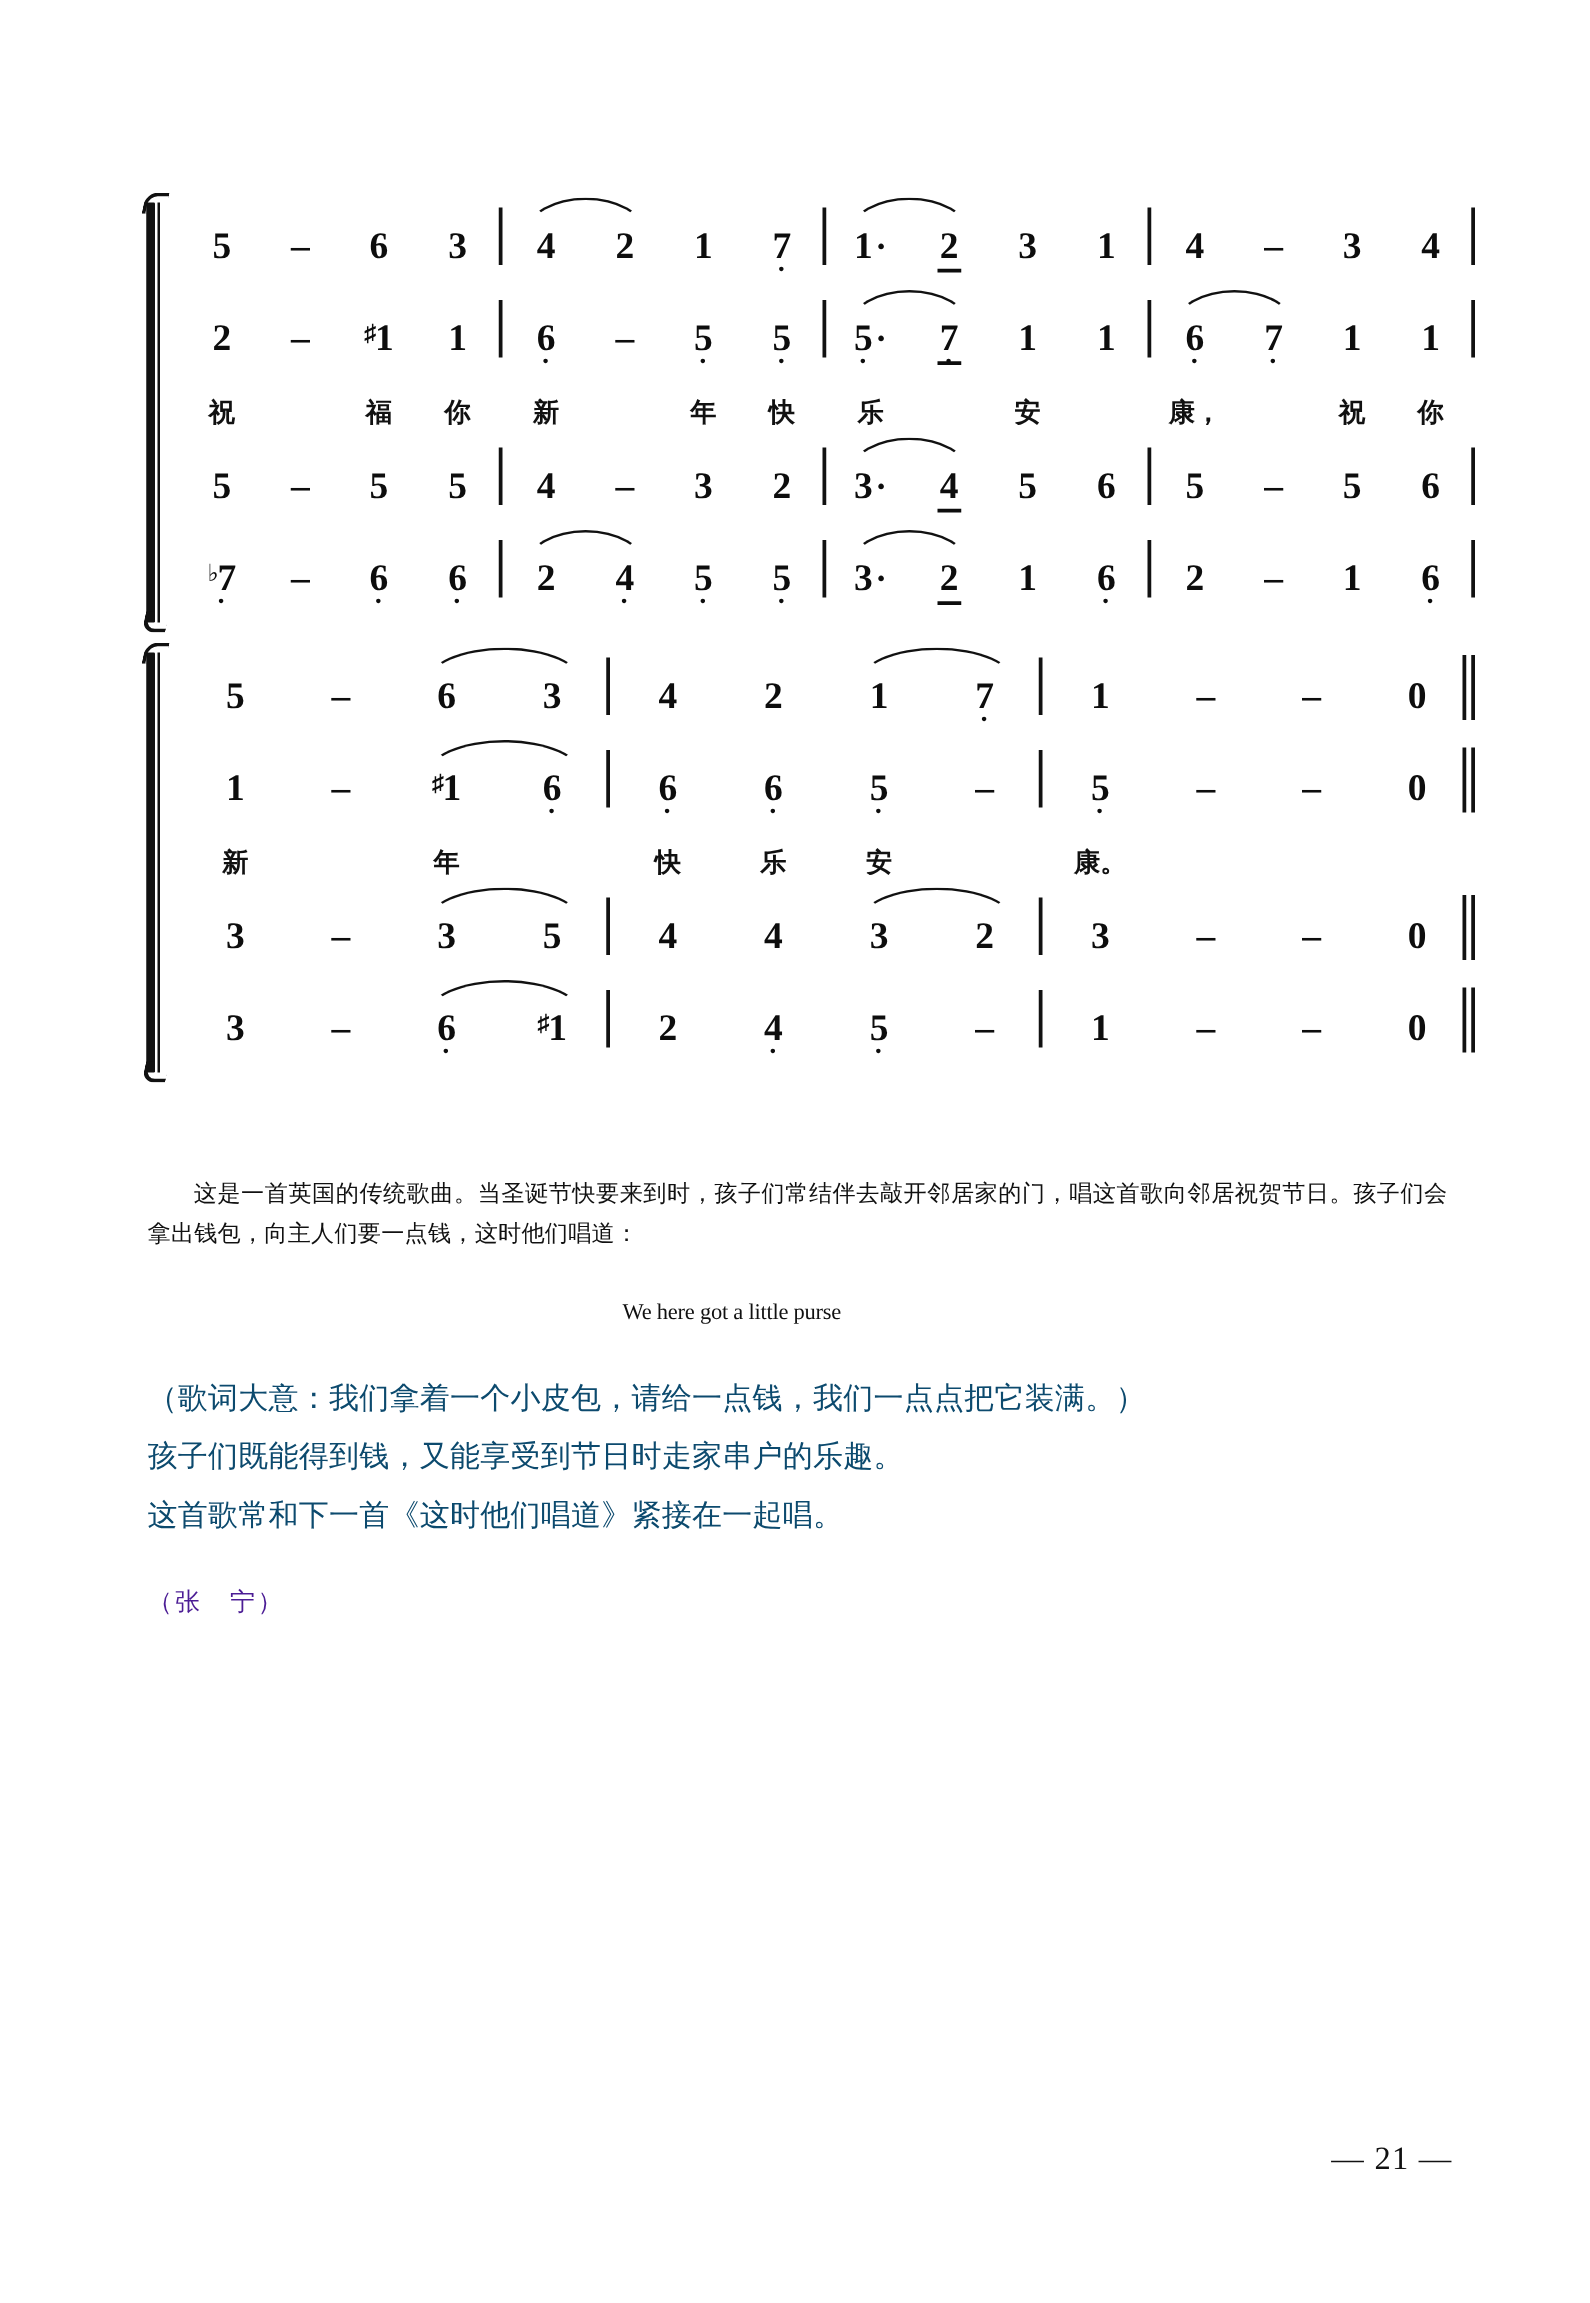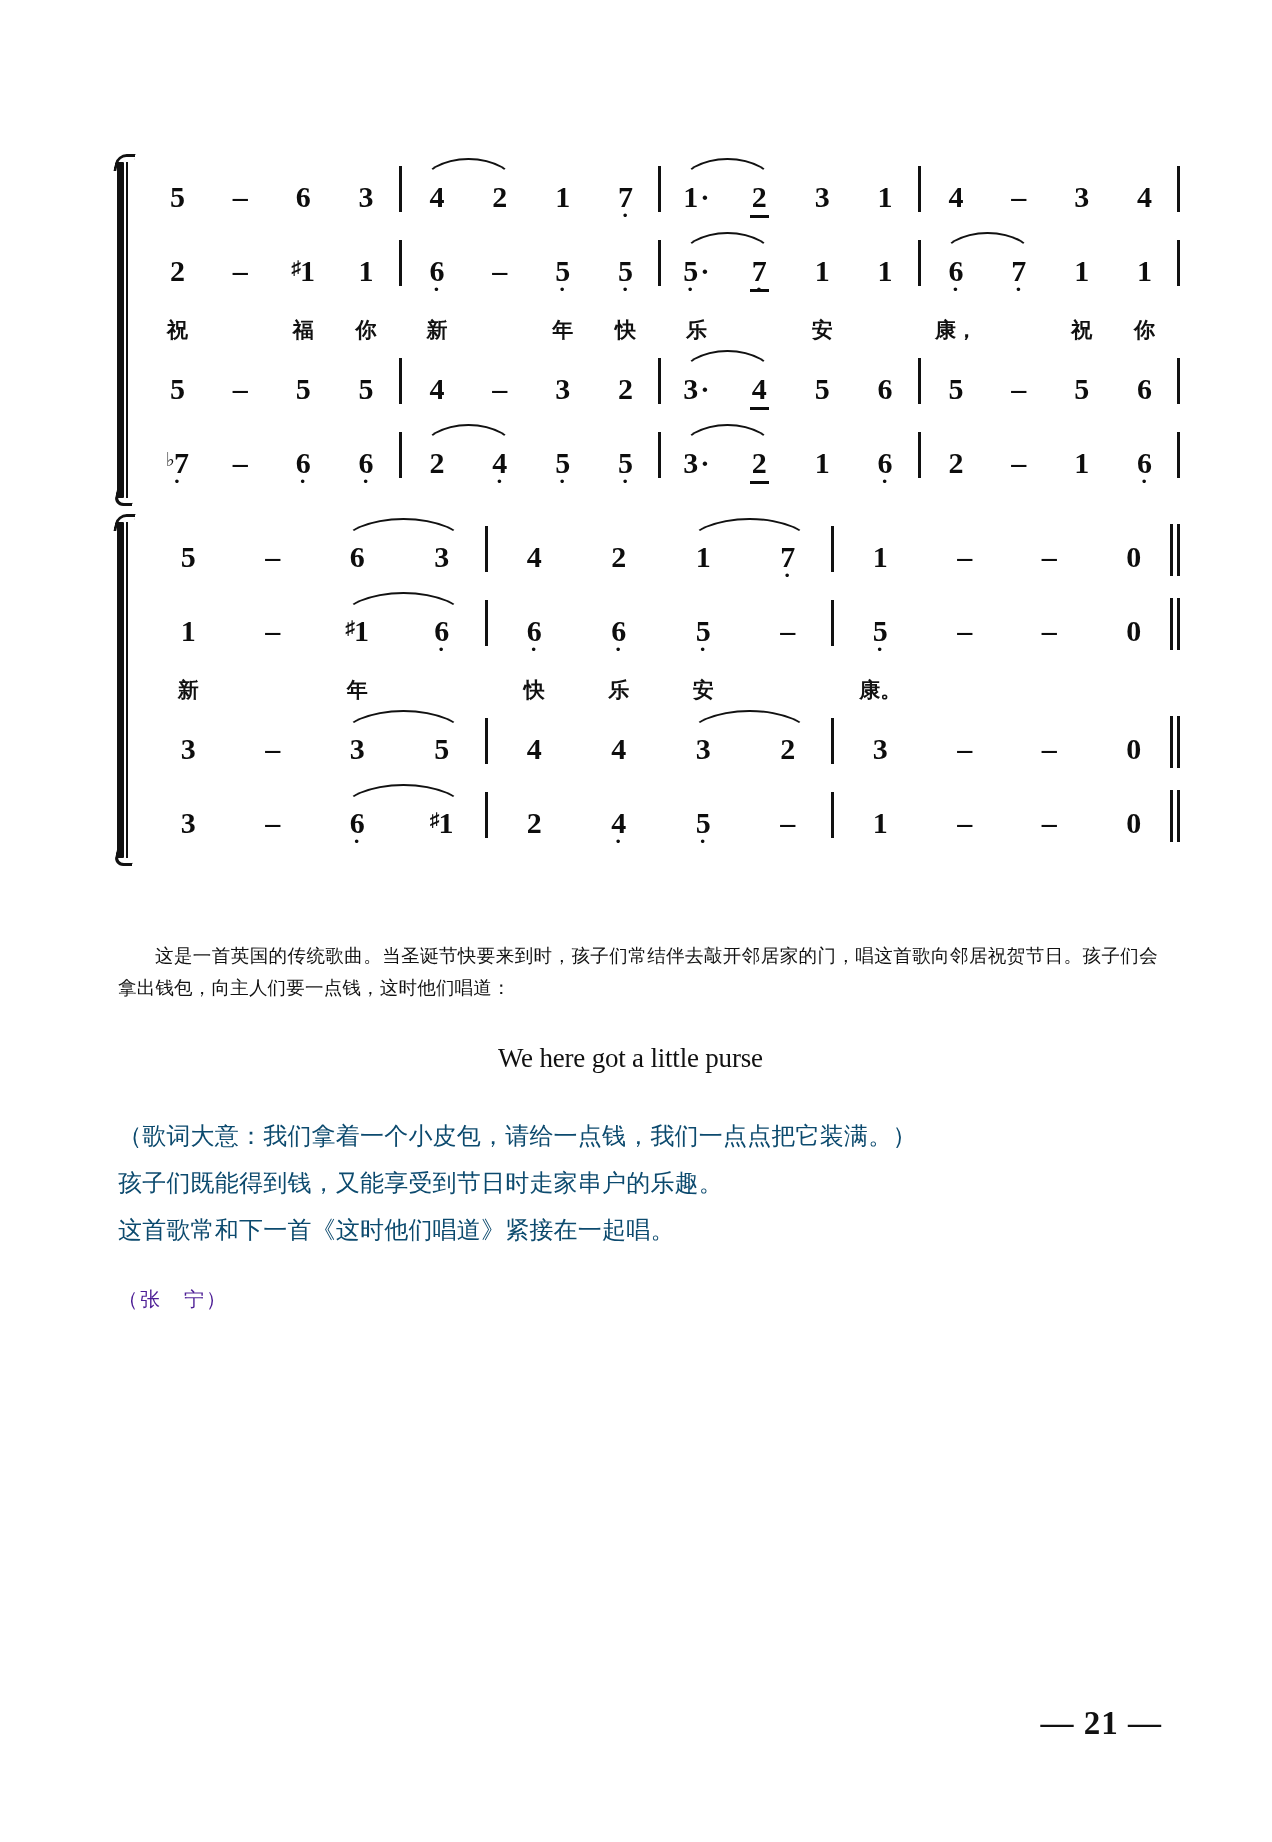--- a/index.html
+++ b/index.html
@@ -219,21 +219,21 @@
     letter-spacing: 0.2px;
   }
   .prose p.body-cn.indent { text-indent: 2em; }
 
   .verse {
     margin: 26px 0 0 0;
     padding-left: 380px;
   }
   .verse .vline {
     font-family: "Liberation Serif", "DejaVu Serif", serif;
-    font-size: 27px;
+    font-size: 18px;
     line-height: 2.0;
     color: #111;
     letter-spacing: -0.2px;
   }
 
   .notes-block {
     margin-top: 30px;
   }
   .notes-block p {
     margin: 0 0 4px 0;
@@ -251,22 +251,22 @@
     font-family: "DejaVu Sans", "Liberation Sans", sans-serif;
     color: #4c1d95;
     letter-spacing: 2px;
   }
 
   .page-number {
     position: absolute;
     right: 110px;
     bottom: 100px;
     font-family: "Liberation Serif", "DejaVu Serif", serif;
-    font-size: 33px;
-    font-weight: 700;
+    font-size: 26px;
+    font-weight: 400;
     color: #111;
     letter-spacing: 1px;
   }
 </style>
 </head>
 <body>
 
 <div class="page">
 
   <div class="system" id="system-1">

